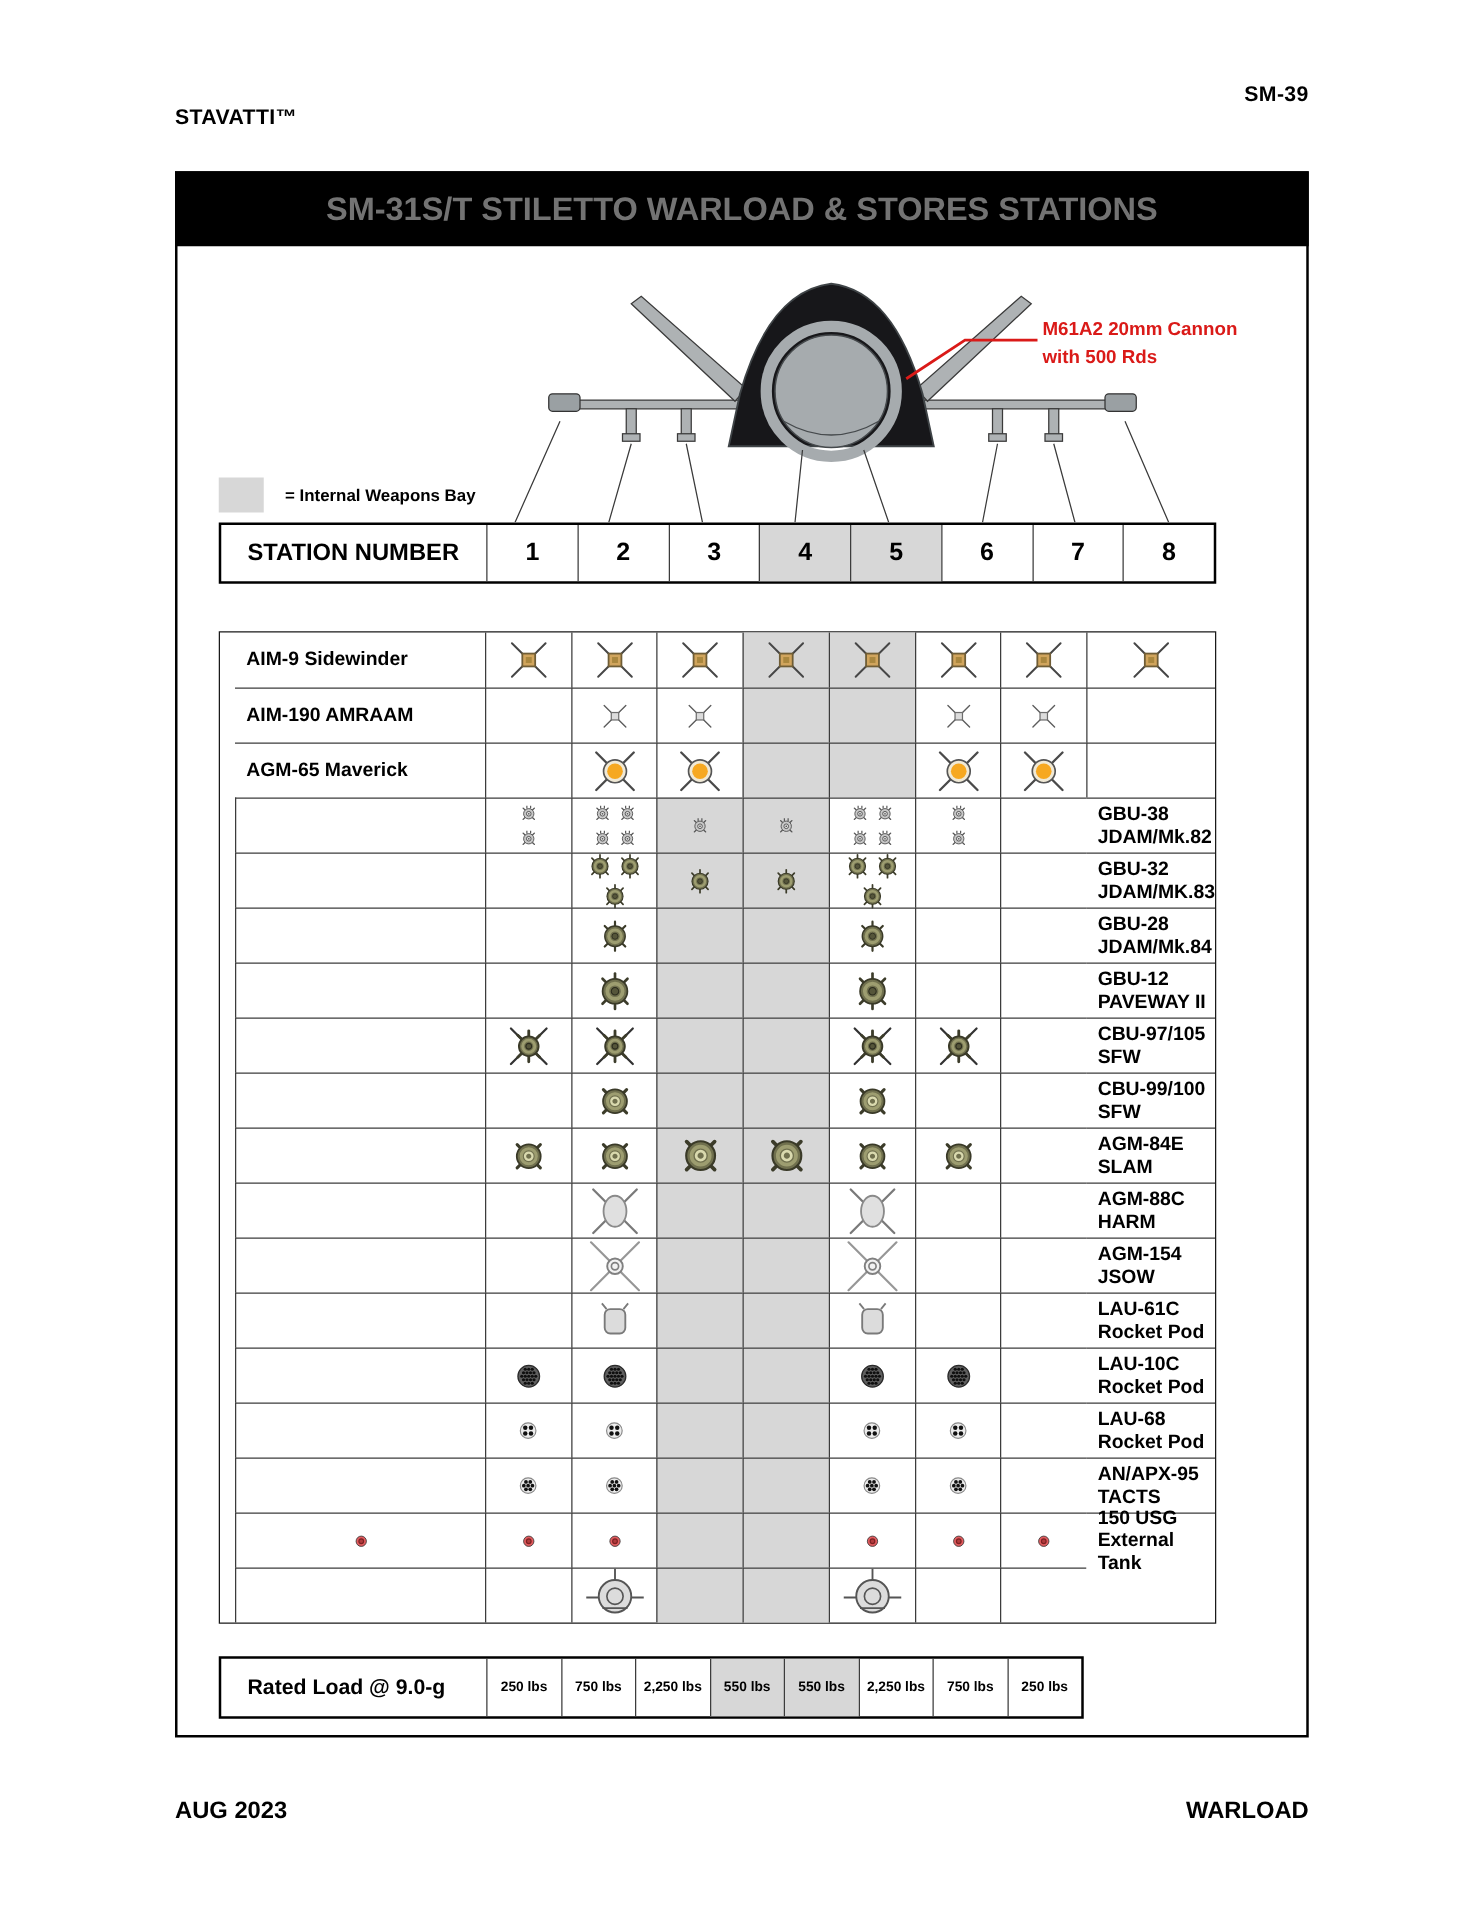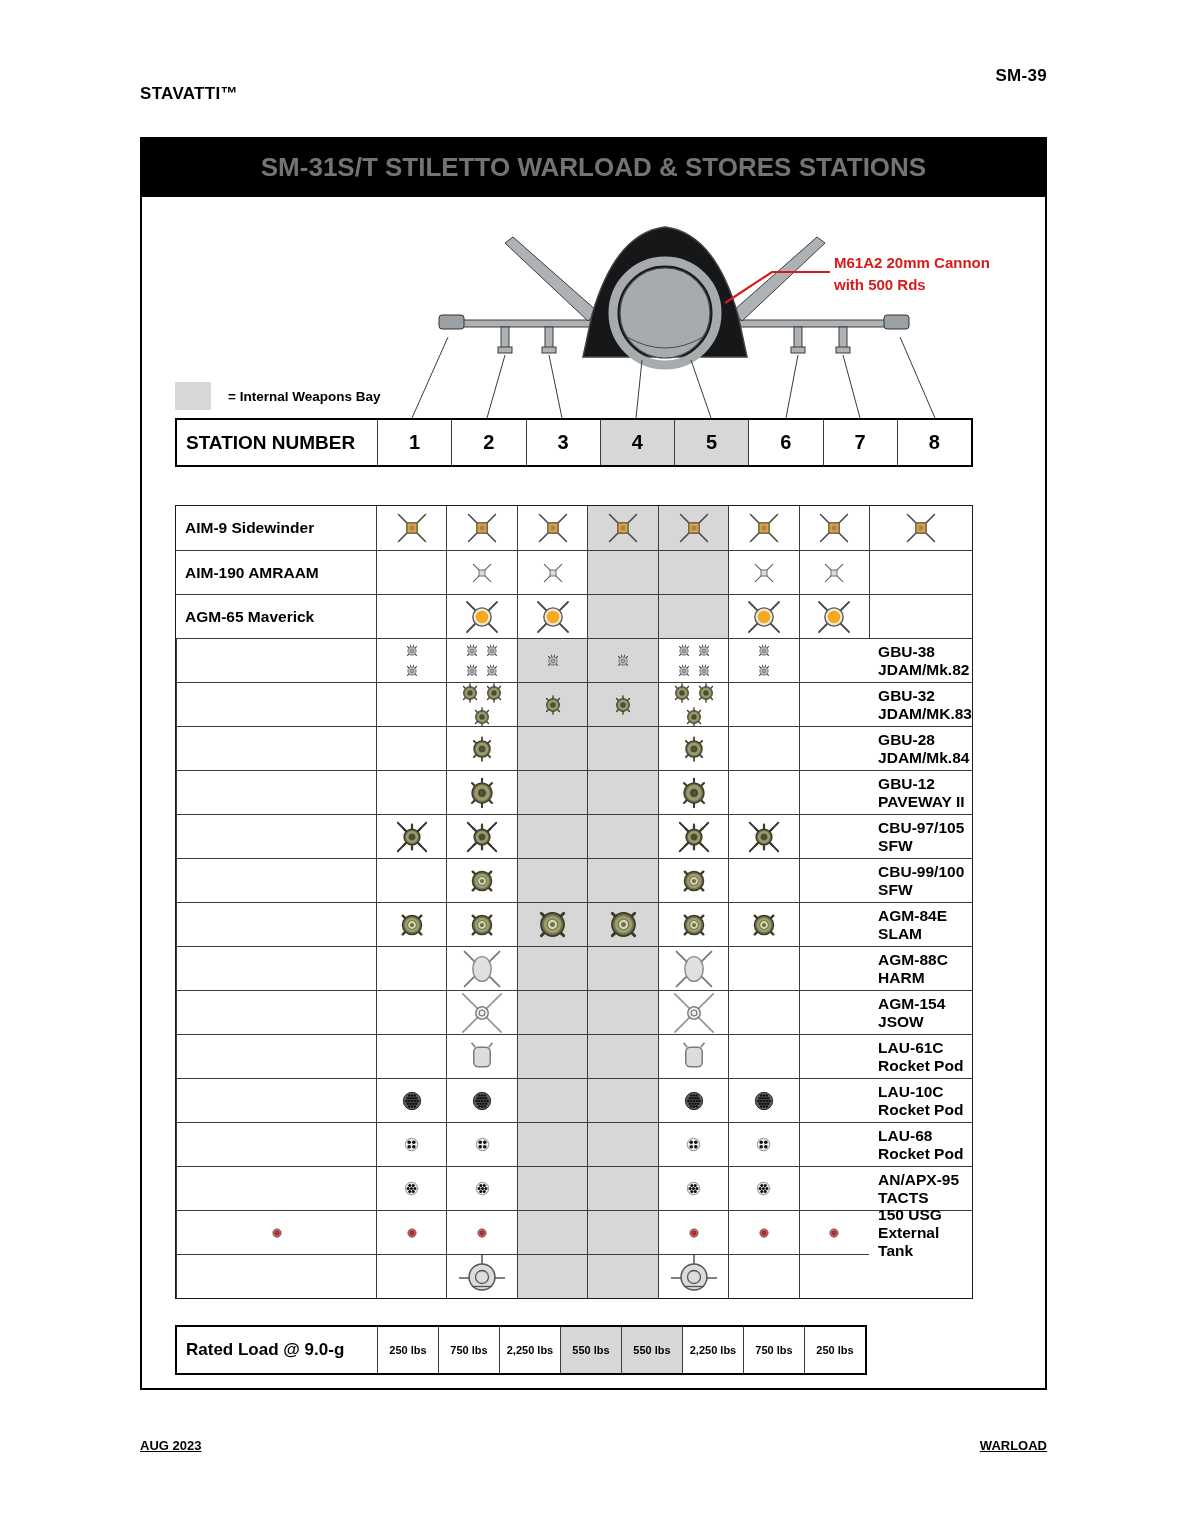--- a/index.html
+++ b/index.html
@@ -4,37 +4,37 @@
 <style>
   html,body{margin:0;padding:0;background:#fff;}
   body{width:1187px;height:1536px;position:relative;font-family:"Liberation Sans",sans-serif;color:#000;}
   .abs{position:absolute;}
   .hdr{font-size:17px;font-weight:bold;letter-spacing:.3px;}
   .sheet{left:140px;top:137px;width:907px;height:1253px;border:2px solid #000;box-sizing:border-box;background:#fff;}
   .titlebar{left:140px;top:137px;width:907px;height:60px;background:#000;color:#737373;
             font-size:26px;font-weight:bold;text-align:center;line-height:60px;box-sizing:border-box;}
   .legend-swatch{left:175px;top:382px;width:36px;height:28px;background:#d7d7d7;}
   .legend-label{left:228px;top:389px;font-size:13.5px;font-weight:bold;}
-  .grid{display:grid;box-sizing:border-box;background:#fff;}
+  .grid{display:grid;box-sizing:border-box;background:#fff;padding-left:12px;}
   .grid .cell{display:flex;align-items:center;justify-content:center;box-sizing:border-box;overflow:visible;}
   .grid .lbl{justify-content:flex-start;padding-left:9px;font-weight:bold;}
   .bl{border-left:1px solid #3c3c3c;}
   .bt{border-top:1px solid #3c3c3c;}
   .bay{background:#d7d7d7;}
   #stationGrid{left:175px;top:418px;width:798px;border:2px solid #000;grid-template-columns:200px repeat(8,1fr);grid-auto-rows:45px;}
   #stationGrid .cell{font-size:20px;font-weight:bold;}
   #stationGrid .lbl{font-size:19px;}
   #matrixGrid{left:175px;top:505px;width:798px;border:1.5px solid #1a1a1a;grid-template-columns:200px repeat(8,1fr);grid-auto-rows:44px;}
   #matrixGrid .lbl{font-size:15.5px;}
   #ratedGrid{left:175px;top:1325px;width:692px;border:2px solid #000;grid-template-columns:200px repeat(8,1fr);grid-auto-rows:46px;}
   #ratedGrid .cell{font-size:11px;font-weight:bold;}
   #ratedGrid .lbl{font-size:17px;}
   .stack2{display:flex;flex-direction:column;gap:2px;align-items:center;}
   .wrapN{display:flex;flex-wrap:wrap;gap:2px;justify-content:center;align-items:center;}
-  .footer{top:1438px;font-size:13px;font-weight:bold;text-decoration:underline;}
+  .footer{top:1438px;font-size:19px;font-weight:bold;}
   svg text.ann{font-family:"Liberation Sans",sans-serif;font-size:15px;font-weight:bold;}
 </style>
 </head>
 <body>
 
 <div class="abs hdr" style="left:140px;top:84px;">STAVATTI™</div>
 <div class="abs hdr" style="right:140px;top:66px;">SM-39</div>
 
 <div class="abs sheet"></div>
 

